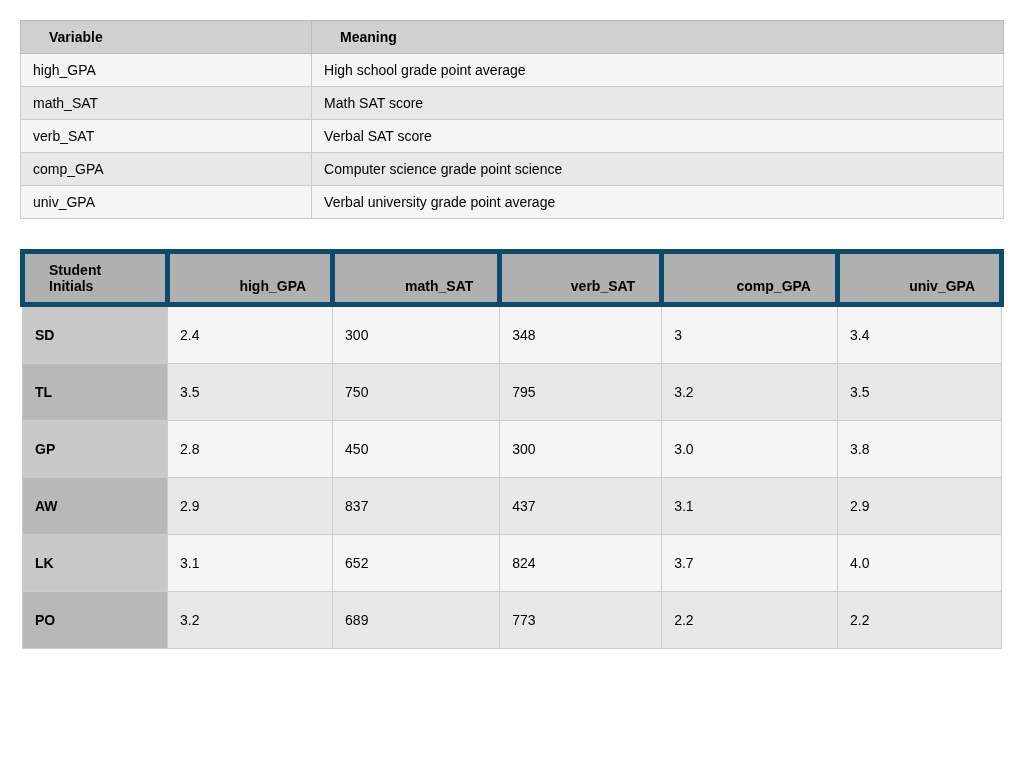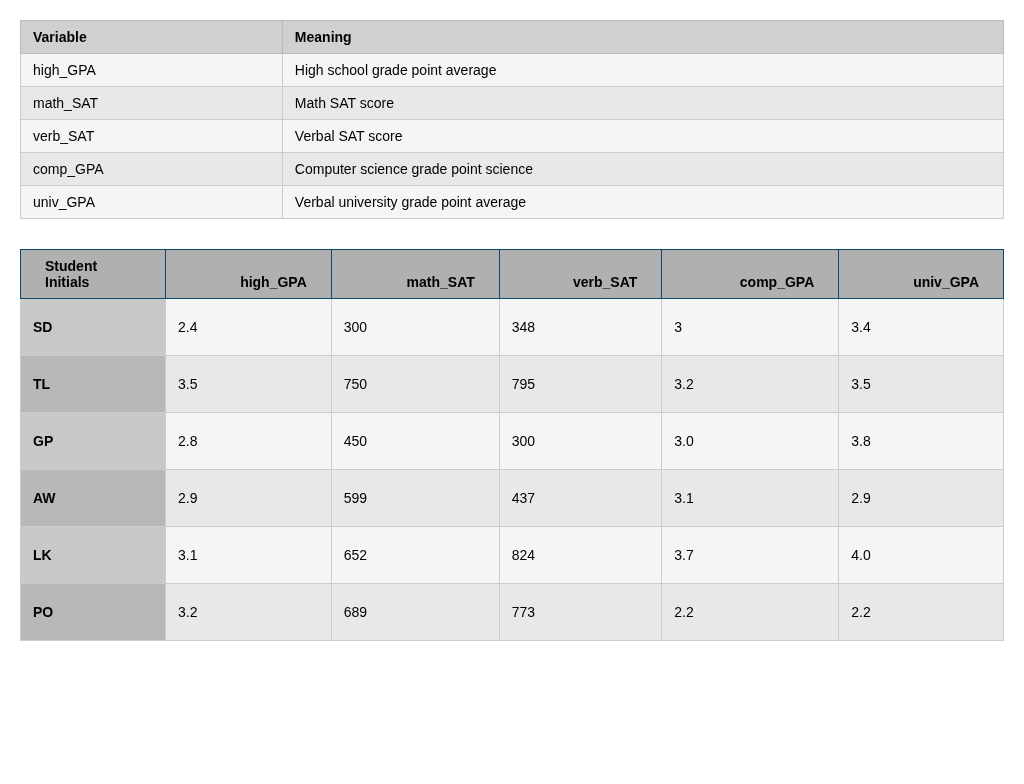--- a/index.html
+++ b/index.html
@@ -25,21 +25,21 @@
     .var-table {
       width: 100%;
       border-collapse: collapse;
       margin-bottom: 30px;
       border: 1px solid #cccccc;
     }
 
     .var-table th {
       background-color: #d0d0d0;
       font-weight: bold;
-      padding: 8px 12px;
+      padding: 8px 28px;
       text-align: left;
       border: 1px solid #bbbbbb;
     }
 
     .var-table td {
       padding: 8px 12px;
       border: 1px solid #cccccc;
       vertical-align: middle;
     }
 
@@ -56,21 +56,21 @@
       width: 100%;
       border-collapse: collapse;
       border: 1px solid #cccccc;
     }
 
     .data-table th {
       background-color: #b0b0b0;
       font-weight: bold;
       padding: 8px 24px;
       text-align: left;
-      border: 1px solid #0c4a6e;
+      border: 5px solid #0c4a6e;
       vertical-align: bottom;
     }
 
     .data-table th.num-col {
       text-align: right;
     }
 
     .data-table td {
       padding: 20px 12px;
       border: 1px solid #cccccc;
@@ -170,21 +170,21 @@
           <td class="label-col">GP</td>
           <td class="num-col">2.8</td>
           <td class="num-col">450</td>
           <td class="num-col">300</td>
           <td class="num-col">3.0</td>
           <td class="num-col">3.8</td>
         </tr>
         <tr>
           <td class="label-col">AW</td>
           <td class="num-col">2.9</td>
-          <td class="num-col">599</td>
+          <td class="num-col">837</td>
           <td class="num-col">437</td>
           <td class="num-col">3.1</td>
           <td class="num-col">2.9</td>
         </tr>
         <tr>
           <td class="label-col">LK</td>
           <td class="num-col">3.1</td>
           <td class="num-col">652</td>
           <td class="num-col">824</td>
           <td class="num-col">3.7</td>

